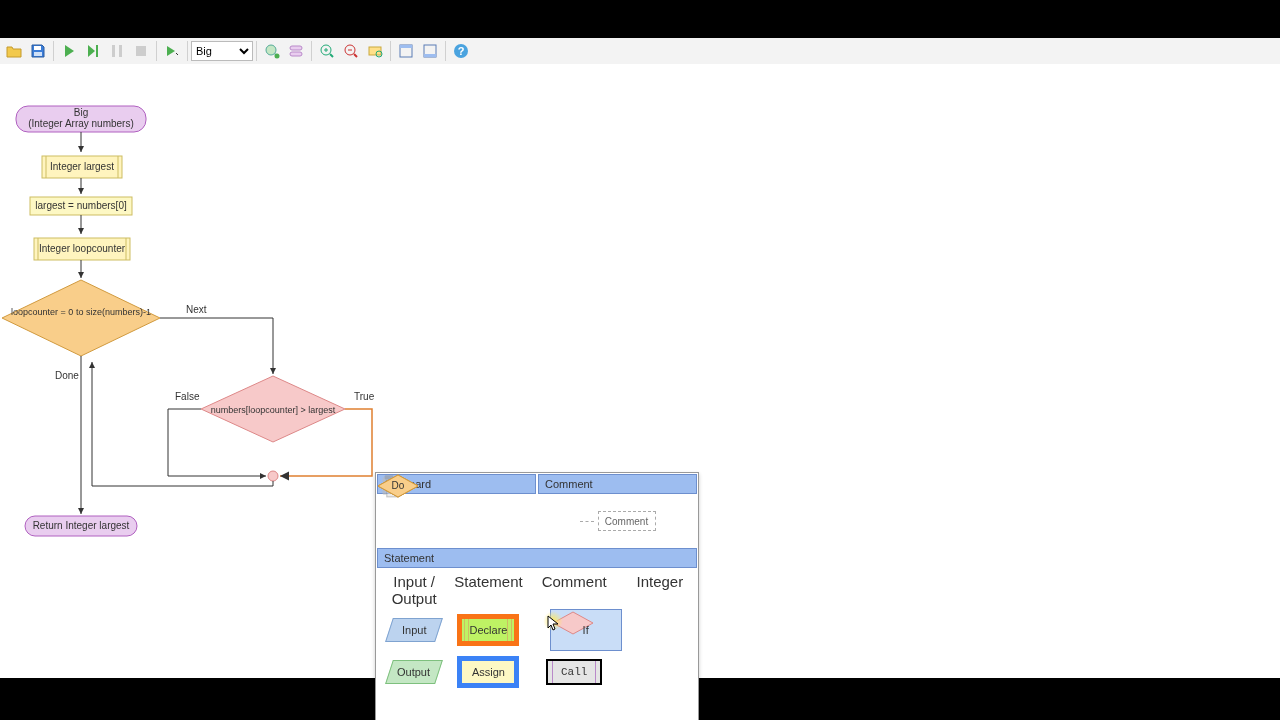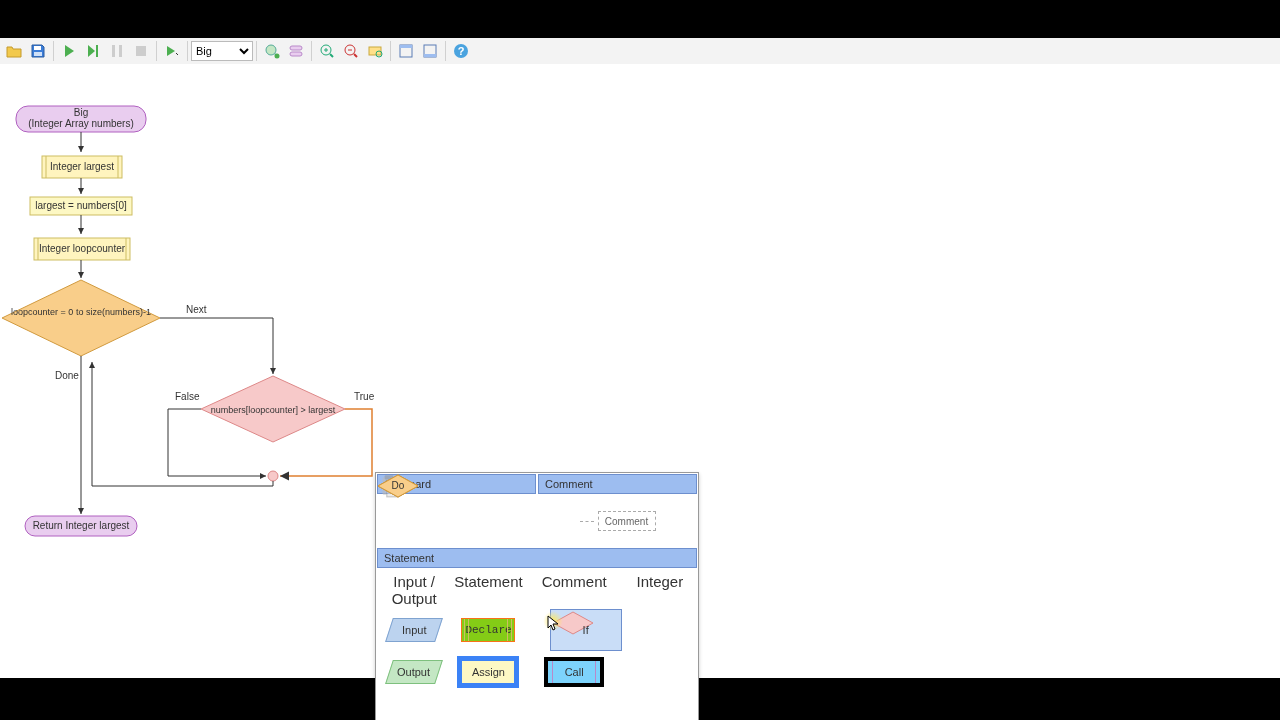--- a/index.html
+++ b/index.html
@@ -35,25 +35,25 @@
   .palFull{background:#9dbdf0;border:1px solid #6d8fce;color:#333;padding:3px 6px;font-size:11px;margin:1px;flex:1;}
   .grid4{display:grid;grid-template-columns:repeat(4,1fr);text-align:center;font-size:11px;color:#333;padding:4px 2px;gap:4px 2px;}
   .cell{display:flex;align-items:center;justify-content:center;height:38px;}
   .colHead{font-size:15px;color:#333;}
 
   
   .mPar{width:48px;height:22px;background:#bcd3ef;border:1px solid #7fa3d0;transform:skewX(-18deg);display:flex;align-items:center;justify-content:center;}
   .mPar span{transform:skewX(18deg);}
   .mParG{background:#c4e7c4;border-color:#7ec07e;}
   .mRect{width:52px;height:22px;display:flex;align-items:center;justify-content:center;}
-  .mDecl{background:#84cc16;border:1px solid #f97316;position:relative;font-family:Liberation Mono, monospace;}
+  .mDecl{background:#bef264;border:5px solid #f97316;position:relative;}
   .mDecl:before,.mDecl:after{content:"";position:absolute;top:0;bottom:0;width:3px;background:transparent;border-left:1px solid #cdbd63;border-right:1px solid #cdbd63;}
   .mDecl:before{left:2px;} .mDecl:after{right:2px;}
   .mAsg{background:#fdf8c4;border:5px solid #3b82f6;}
-  .mCall{background:#7dd3fc;border:4px solid #000000;position:relative;}
+  .mCall{background:#e5e5e5;border:2px solid #000000;position:relative;font-family:Liberation Mono, monospace;}
   .mCall:before,.mCall:after{content:"";position:absolute;top:0;bottom:0;width:1px;background:#b989c9;}
   .mCall:before{left:4px;} .mCall:after{right:4px;}
   .mIfC{width:70px;height:40px;border:1px solid #6d8fce;background:#c9ddf7;display:flex;align-items:center;justify-content:center;position:relative;margin-left:23px;}
   .mDia{width:44px;height:26px;display:flex;align-items:center;justify-content:center;}
   .mDiaP{fill:#f7c9c9;stroke:#d88;}
   .mDiaO{fill:#f9ce8a;stroke:#d19a3e;}
   .mCom{width:56px;height:18px;border:1px dashed #aaa;display:flex;align-items:center;justify-content:center;font-size:10px;color:#666;}
   .clipIco{width:26px;height:26px;filter:grayscale(1);opacity:.6;}
   .cursorSpot{position:absolute;width:20px;height:20px;border-radius:50%;background:radial-gradient(circle,#ffe95c 0%,rgba(255,233,92,0) 70%);pointer-events:none;}
 </style>

